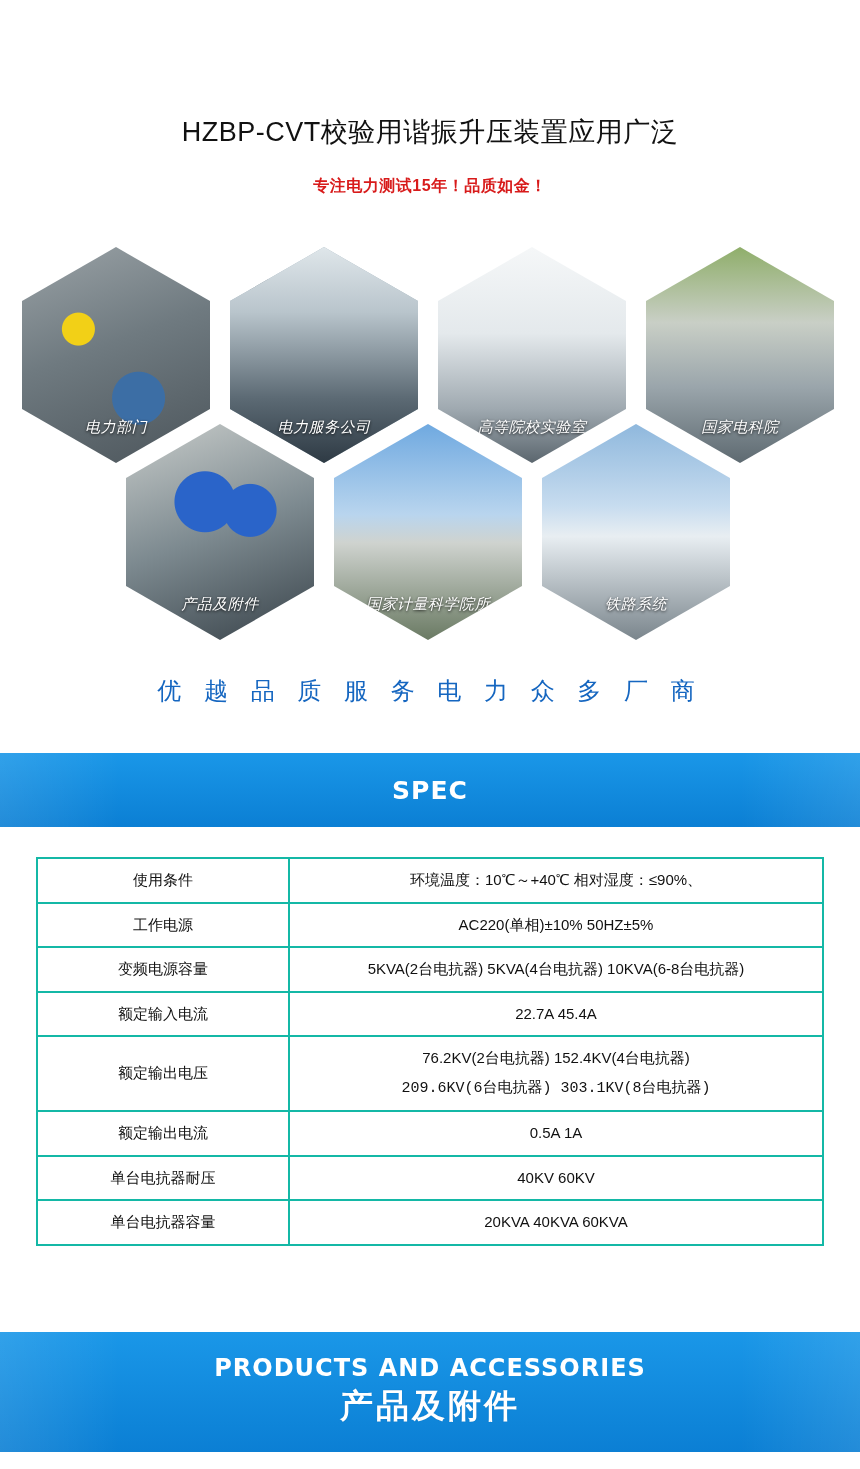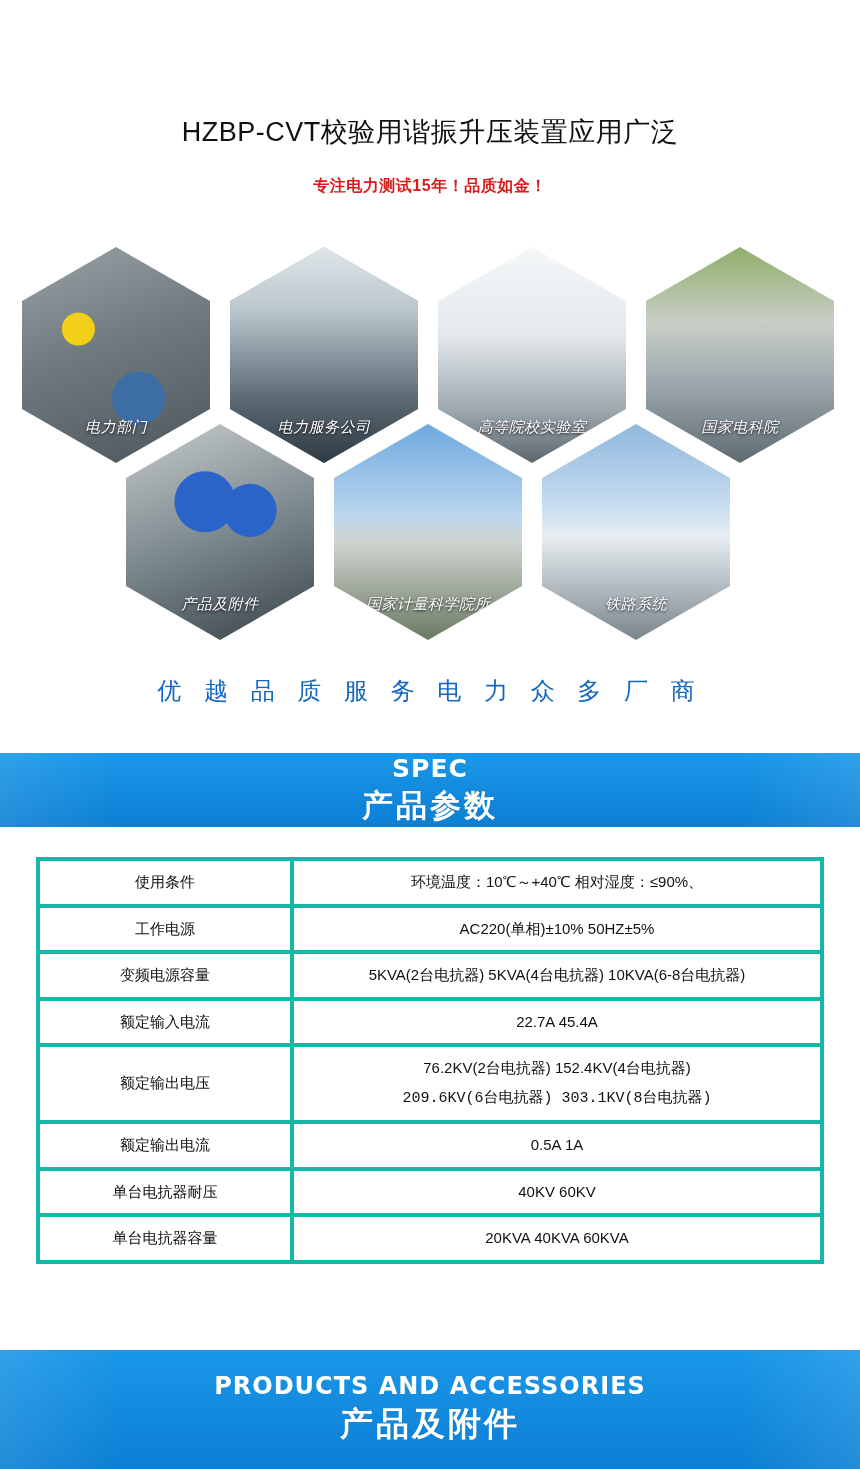--- a/index.html
+++ b/index.html
@@ -144,21 +144,21 @@
   .spec-area {
     padding: 30px 36px 40px 36px;
     background: #ffffff;
   }
   table.spec {
     width: 100%;
     border-collapse: collapse;
     table-layout: fixed;
   }
   table.spec td {
-    border: 4px solid #14b8a6;
+    border: 2px solid #14b8a6;
     font-size: 15px;
     color: #111111;
     text-align: center;
     padding: 10px 6px;
     line-height: 1.5;
   }
   table.spec td.label {
     width: 238px;
   }
   table.spec td .line2 { margin-top: 8px; font-family: Liberation Mono, monospace; }
@@ -209,21 +209,20 @@
         <div class="cap">铁路系统</div>
       </div>
 
     </div>
 
     <div class="slogan">优 越 品 质 服 务 电 力 众 多 厂 商</div>
   </section>
 
   <section class="banner">
     <div class="en">SPEC</div>
-    <div class="cn">产品参数</div>
   </section>
 
   <section class="spec-area">
     <table class="spec">
       <tbody>
         <tr>
           <td class="label">使用条件</td>
           <td>环境温度：10℃～+40℃   相对湿度：≤90%、</td>
         </tr>
         <tr>

